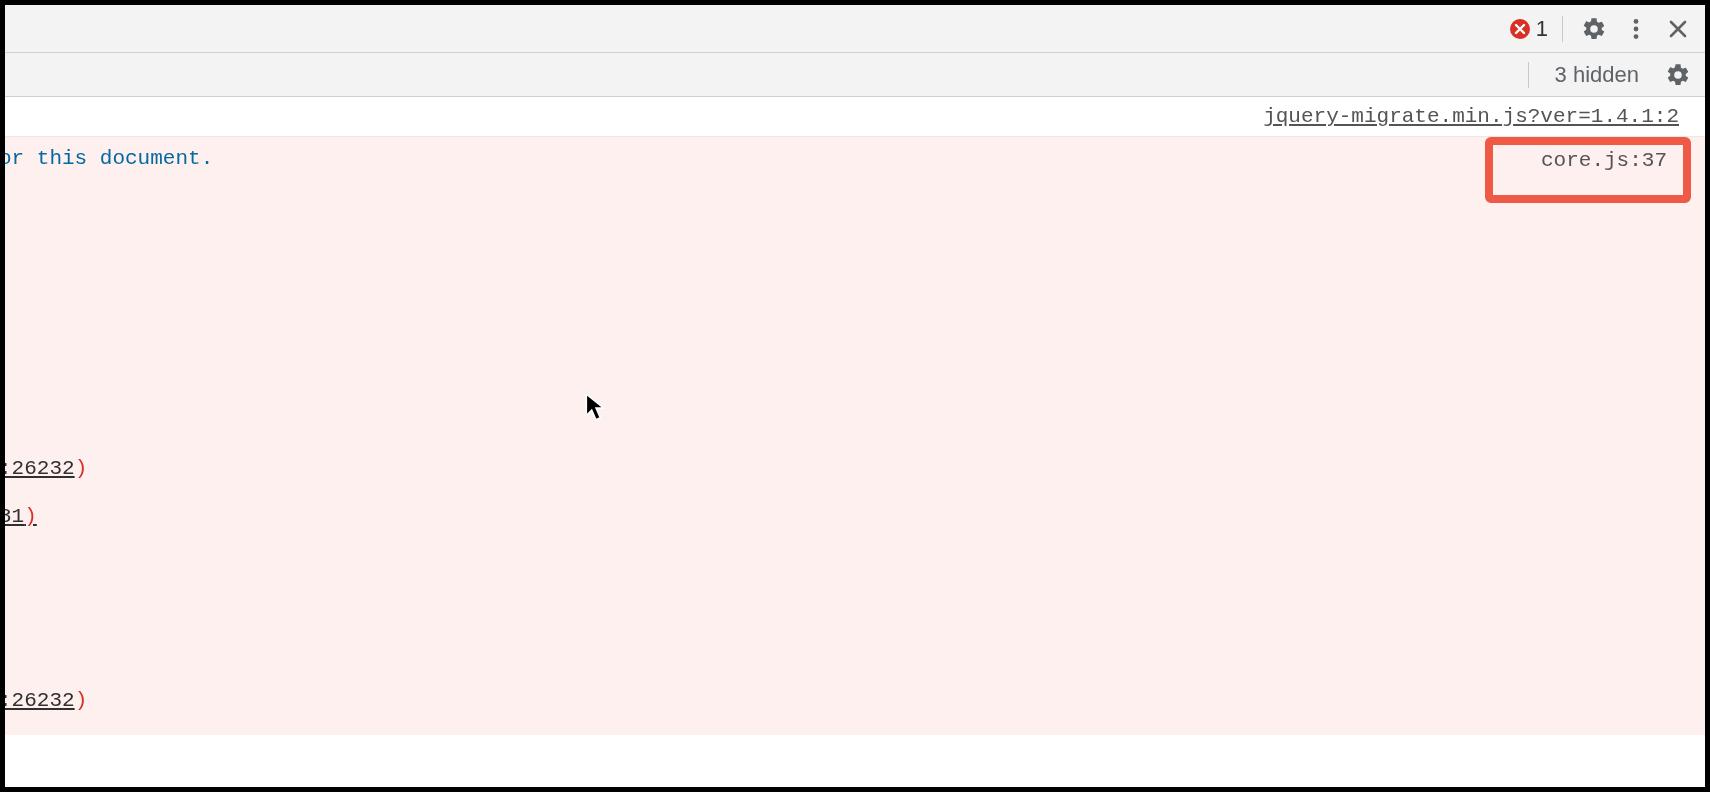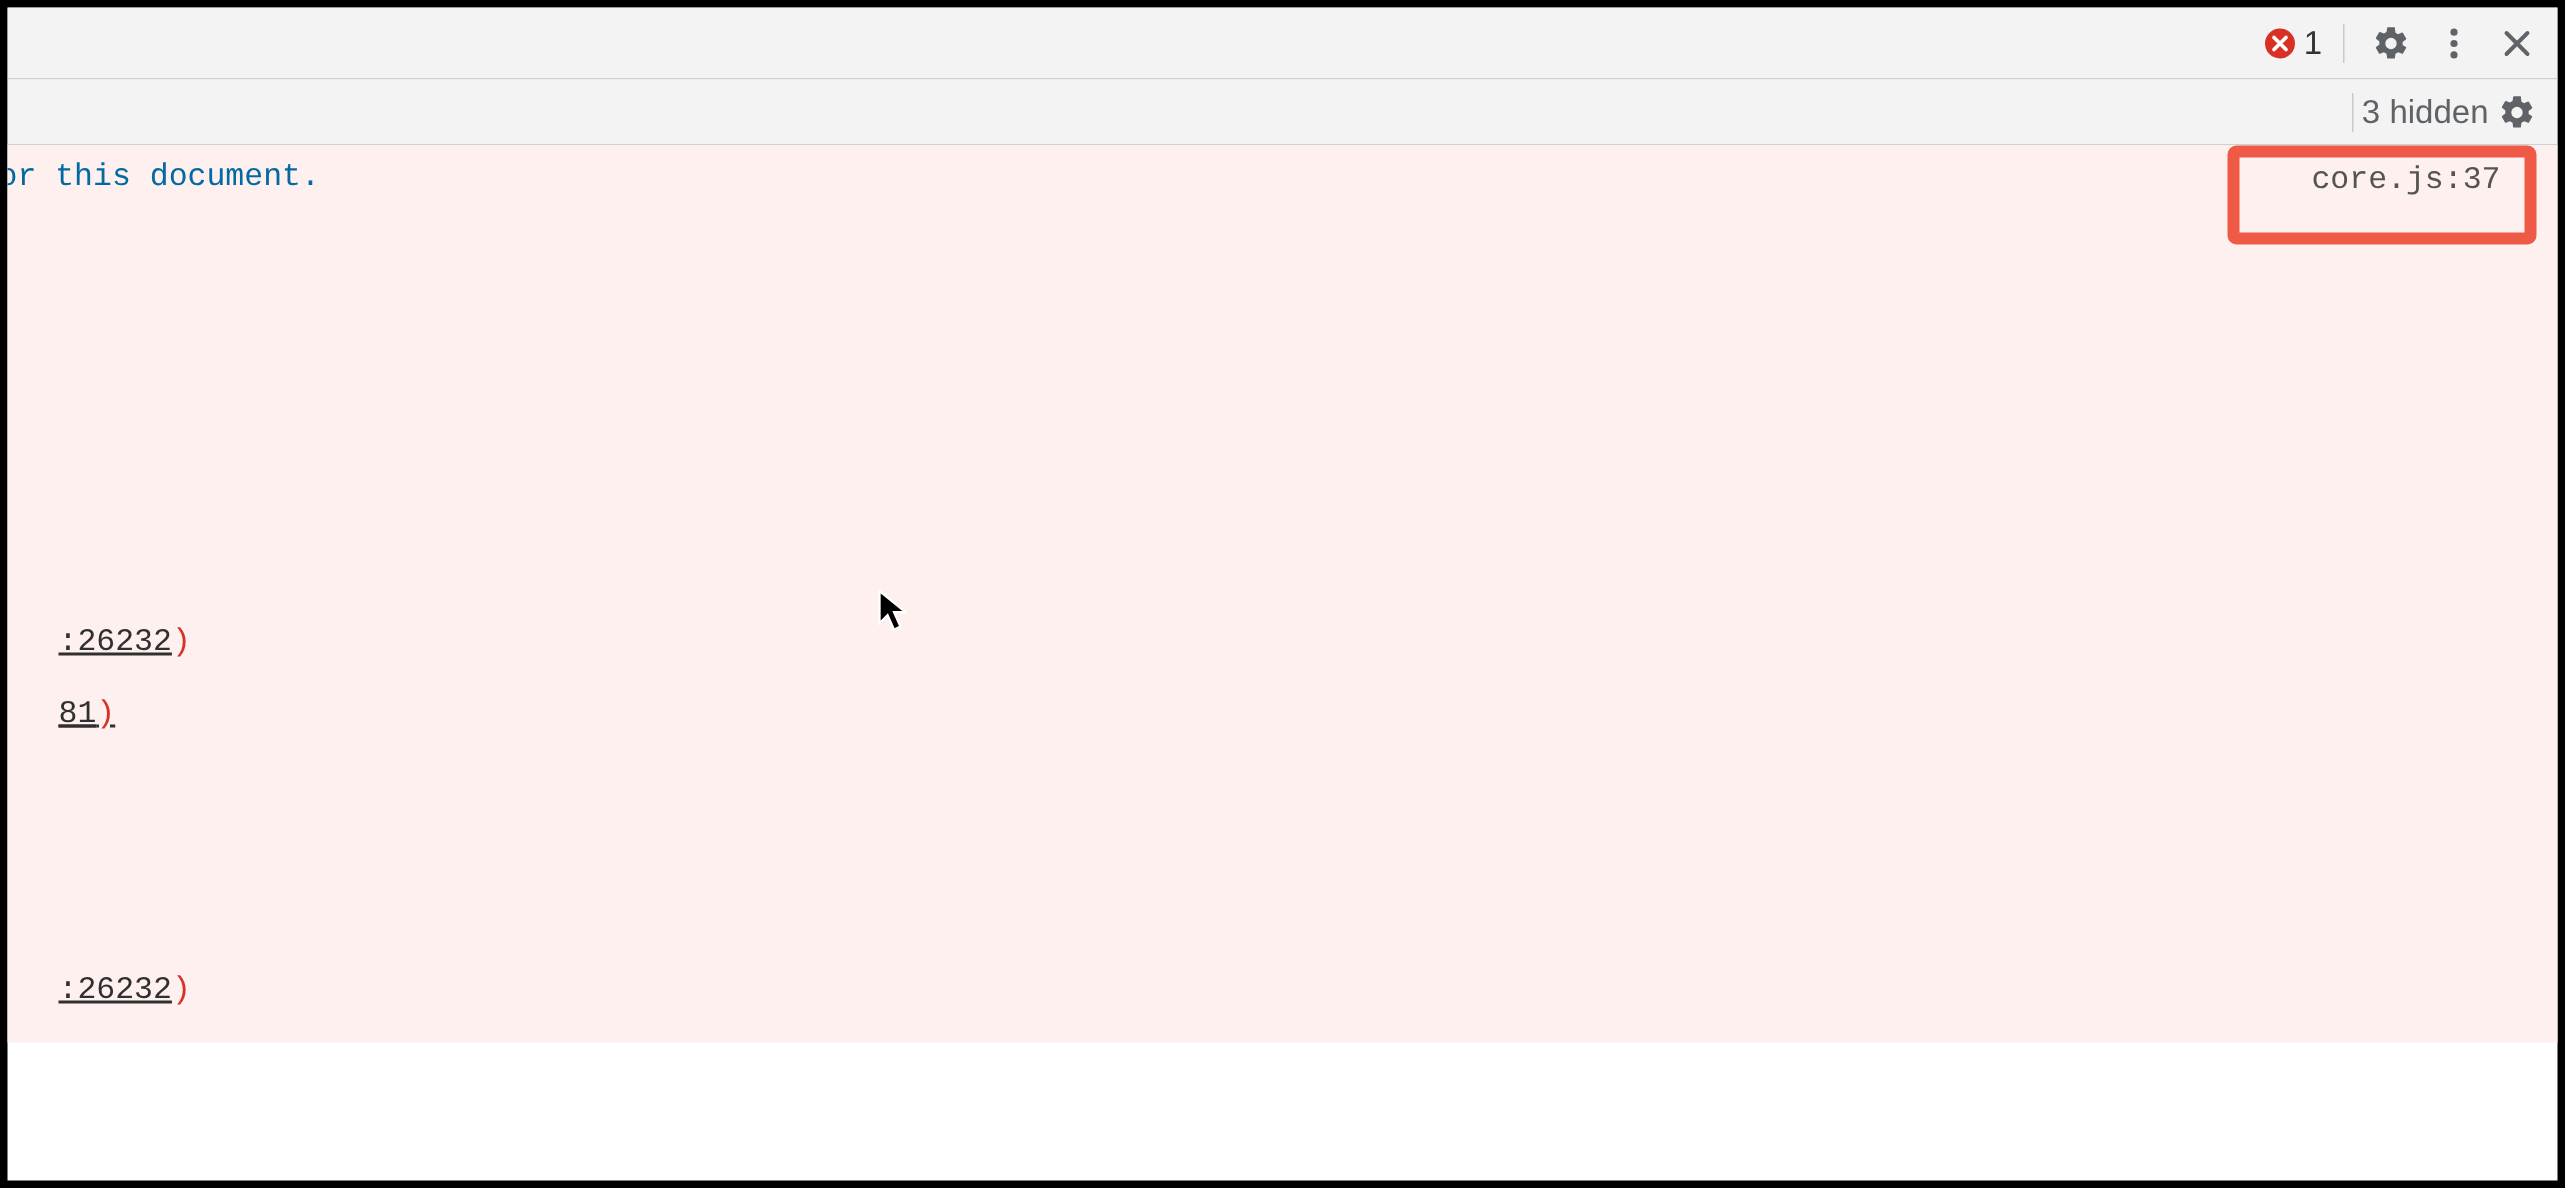--- a/index.html
+++ b/index.html
@@ -62,21 +62,21 @@
 
   
   .toolbar-2 {
     height: 44px;
     background: #f3f3f3;
     border-bottom: 1px solid #d0d0d0;
     display: flex;
     align-items: center;
     justify-content: flex-end;
     padding-right: 10px;
-    gap: 0;
+    gap: 20px;
     font-family: -apple-system, Helvetica, Arial, sans-serif;
   }
   .hidden-count {
     color: #5f6368;
     font-size: 22px;
     padding-right: 2px;
   }
 
   
   .console {
@@ -131,21 +131,20 @@
     top: 10px;
     left: -6px;
     color: #0369a1;
     white-space: nowrap;
   }
   .stack {
     position: absolute;
     left: -6px;
     color: #303030;
     white-space: nowrap;
-    margin-left: 40px;
   }
   .stack .close-paren { color: #d93025; }
   .stack a { color: #303030; text-decoration: underline; }
   .s1 { top: 320px; }
   .s2 { top: 368px; text-decoration: underline; }
   .s3 { top: 552px; }
 
   
   .cursor {
     position: absolute;
@@ -194,20 +193,23 @@
     <div class="divider"></div>
     <span class="hidden-count">3 hidden</span>
     <div class="icon-btn">
       <svg width="26" height="26" viewBox="0 0 24 24" fill="#5f6368">
           <path d="M19.14,12.94a7.14,7.14,0,0,0,.05-.94,7.14,7.14,0,0,0-.05-.94l2.03-1.58a.5.5,0,0,0,.12-.64l-1.92-3.32a.5.5,0,0,0-.61-.22l-2.39.96a7.03,7.03,0,0,0-1.62-.94l-.36-2.54A.5.5,0,0,0,13.9,2h-3.8a.5.5,0,0,0-.49.42L9.25,4.96a7.03,7.03,0,0,0-1.62.94l-2.39-.96a.5.5,0,0,0-.61.22L2.71,8.48a.5.5,0,0,0,.12.64l2.03,1.58a7.14,7.14,0,0,0-.05.94,7.14,7.14,0,0,0,.05.94L2.83,14.16a.5.5,0,0,0-.12.64l1.92,3.32a.5.5,0,0,0,.61.22l2.39-.96a7.03,7.03,0,0,0,1.62.94l.36,2.54a.5.5,0,0,0,.49.42h3.8a.5.5,0,0,0,.49-.42l.36-2.54a7.03,7.03,0,0,0,1.62-.94l2.39.96a.5.5,0,0,0,.61-.22l1.92-3.32a.5.5,0,0,0-.12-.64ZM12,15.5A3.5,3.5,0,1,1,15.5,12,3.5,3.5,0,0,1,12,15.5Z"></path>
         </svg>
     </div>
   </div>
 
   <div class="console">
+    <div class="row row-white">
+      <a class="src-link">jquery-migrate.min.js?ver=1.4.1:2</a>
+    </div>
 
     <div class="row row-error">
       <span class="err-text">or this document.</span>
       <a class="src-link-err">core.js:37</a>
       <div class="highlight-box"></div>
 
       <div class="stack s1">
         <a><span>:26232</span></a><span class="close-paren">)</span>
       </div>
       <div class="stack s2">

